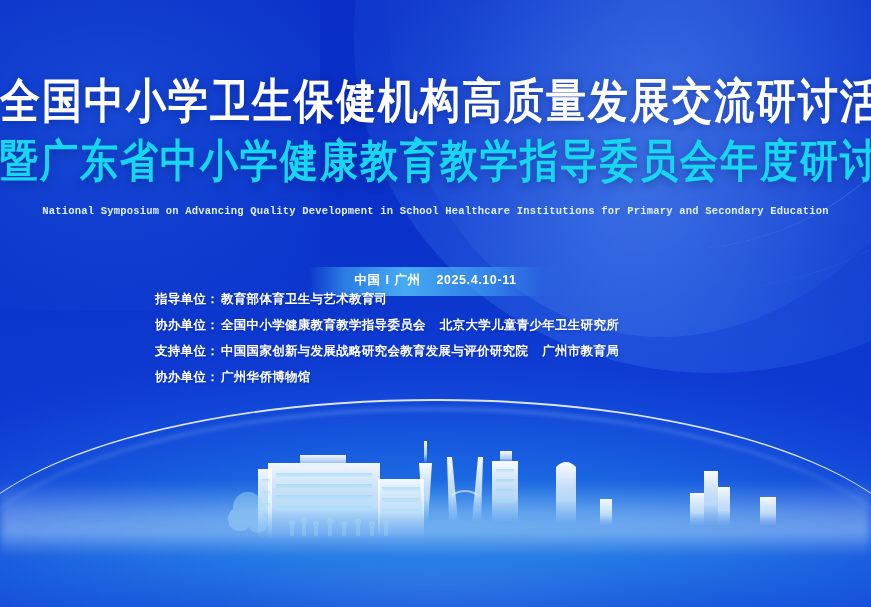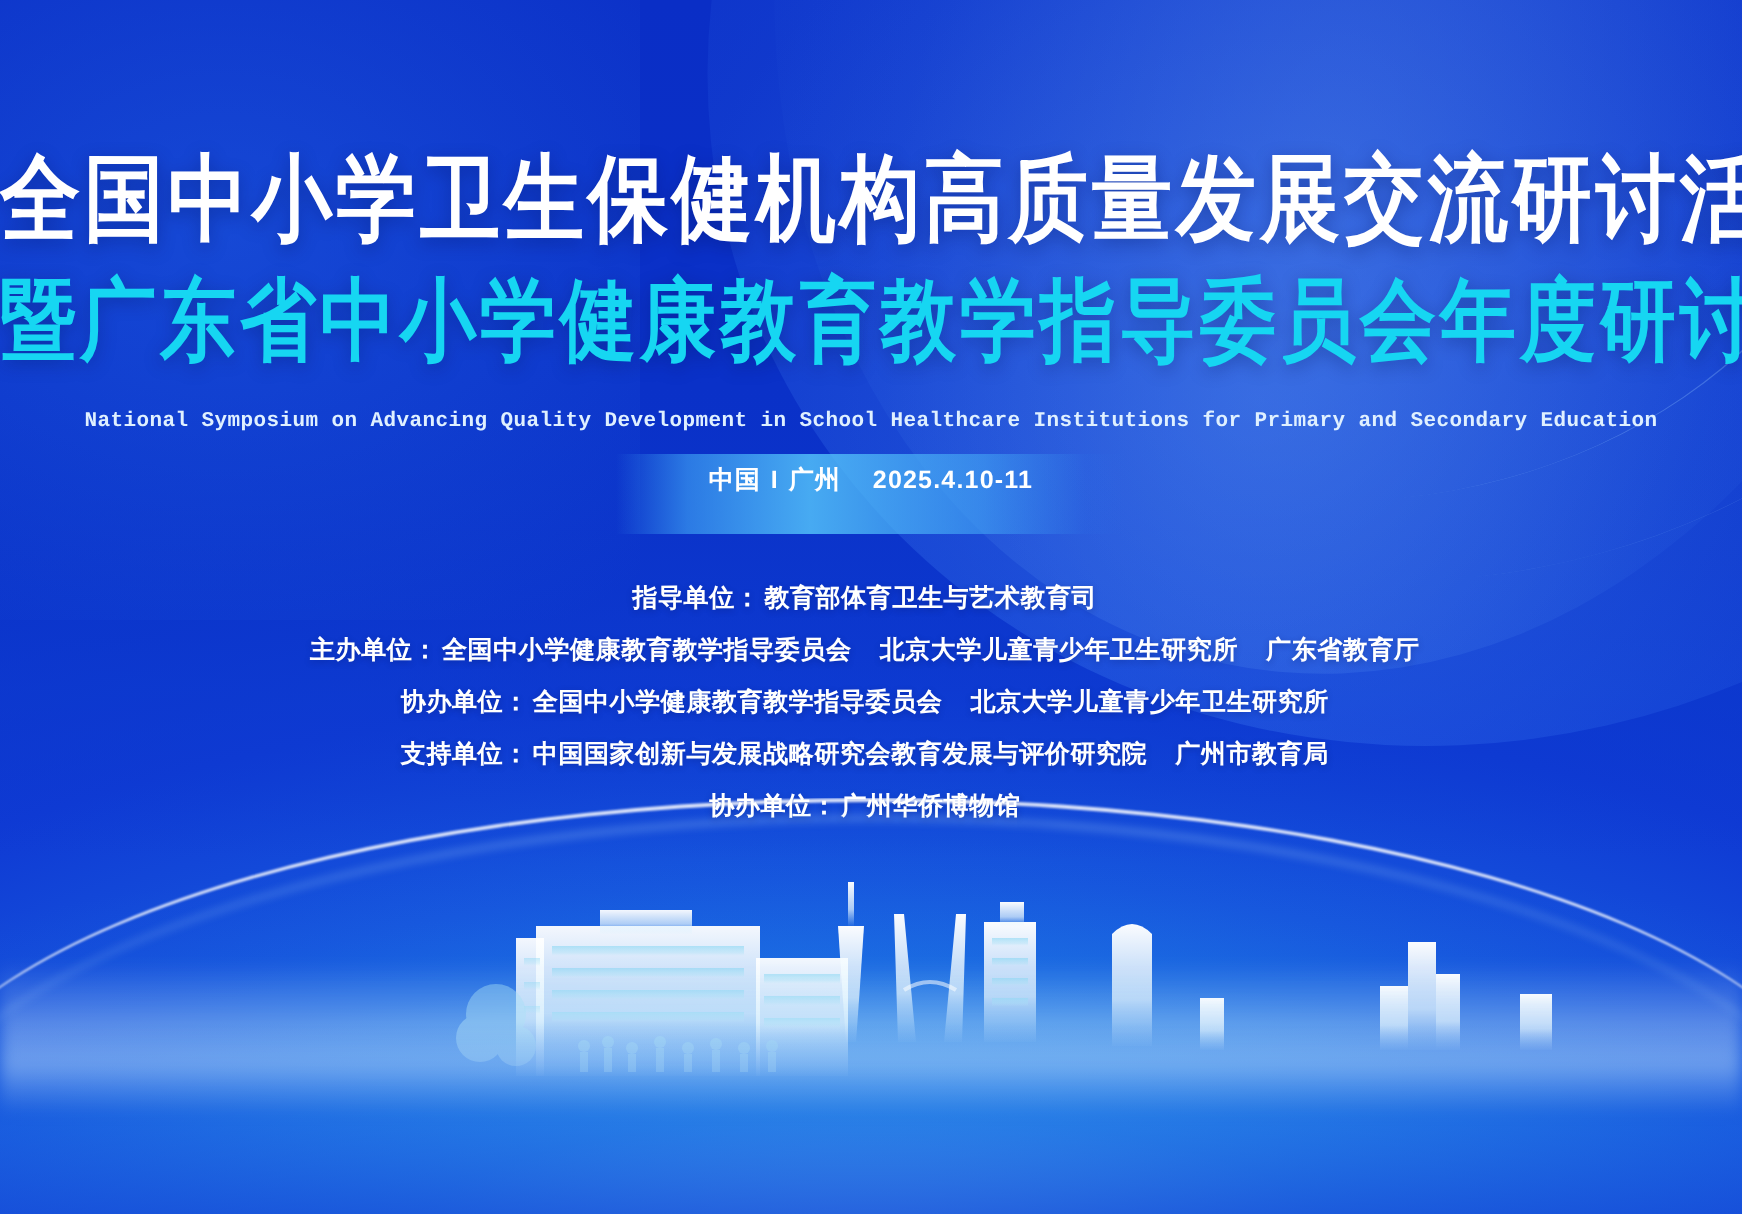--- a/index.html
+++ b/index.html
@@ -65,41 +65,42 @@
     margin-top:24px;
     font-size:10.5px;line-height:15px;font-weight:bold;color:#dff0ff;
     letter-spacing:0.2px;white-space:nowrap;font-family:Liberation Mono, monospace;
   }
   .title-en .l2{display:block;}
 
   
   .ribbon-wrap{position:absolute;left:0;top:227px;width:100%;text-align:center;}
   .ribbon{
     display:inline-block;position:relative;
-    padding:5px 46px 18px 46px;
+    padding:5px 46px 7px 46px;
     color:#ffffff;font-size:12.5px;font-weight:bold;letter-spacing:0.5px;
     background:linear-gradient(90deg,
       rgba(60,160,245,0) 0%,
       rgba(70,180,250,0.55) 14%,
       rgba(86,200,252,0.80) 38%,
       rgba(70,175,248,0.55) 72%,
       rgba(40,120,235,0.10) 92%,
       rgba(30,100,230,0) 100%);
     white-space:nowrap;
+    margin-top:40px;
   }
   .ribbon .sep{padding:0 5px;font-weight:bold;}
   .ribbon .date{margin-left:16px;letter-spacing:0.6px;}
 
   
   .orgs{
     position:absolute;left:155px;top:286px;
     color:#ffffff;font-size:12.5px;line-height:26px;font-weight:bold;
     letter-spacing:0.3px;text-shadow:0 1px 3px rgba(0,20,90,0.30);
   }
-  .orgs .row{white-space:nowrap;text-align:center;}
+  .orgs .row{white-space:nowrap;}
   .orgs .lbl{margin-right:2px;}
   .orgs .gap{display:inline-block;width:14px;}
 
   
   .scene{position:absolute;left:0;bottom:0;width:100%;height:230px;pointer-events:none;}
   .sky-glow{
     position:absolute;left:0;bottom:0;width:100%;height:230px;
     background:radial-gradient(120% 120% at 50% 105%, rgba(150,225,255,0.55) 0%, rgba(90,195,245,0.30) 22%, rgba(45,150,235,0.10) 48%, rgba(20,90,220,0) 72%);
   }
   .city{position:absolute;left:0;bottom:62px;width:100%;height:110px;}
@@ -143,23 +144,20 @@
 
   <div class="ribbon-wrap">
     <div class="ribbon">
       <span>中国</span><span class="sep">I</span><span>广州</span><span class="date">2025.4.10-11</span>
     </div>
   </div>
 
   <div class="orgs">
     <div class="row">
       <span class="lbl">指导单位：</span><span>教育部体育卫生与艺术教育司</span>
-    </div>
-    <div class="row">
-      <span class="lbl">主办单位：</span><span>全国中小学健康教育教学指导委员会</span><span class="gap"></span><span>北京大学儿童青少年卫生研究所</span><span class="gap"></span><span>广东省教育厅</span>
     </div>
     <div class="row">
       <span class="lbl">协办单位：</span><span>全国中小学健康教育教学指导委员会</span><span class="gap"></span><span>北京大学儿童青少年卫生研究所</span>
     </div>
     <div class="row">
       <span class="lbl">支持单位：</span><span>中国国家创新与发展战略研究会教育发展与评价研究院</span><span class="gap"></span><span>广州市教育局</span>
     </div>
     <div class="row">
       <span class="lbl">协办单位：</span><span>广州华侨博物馆</span>
     </div>

